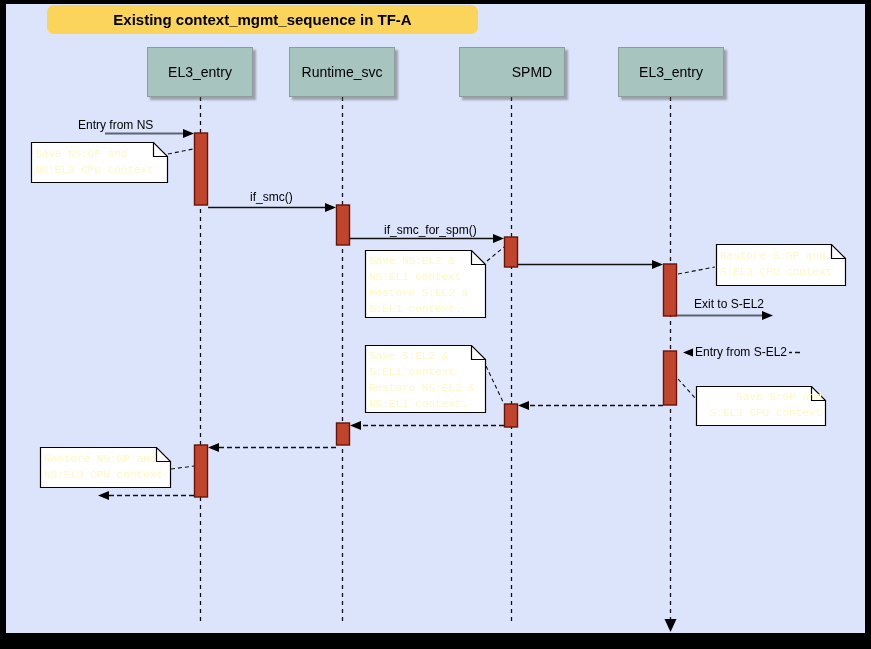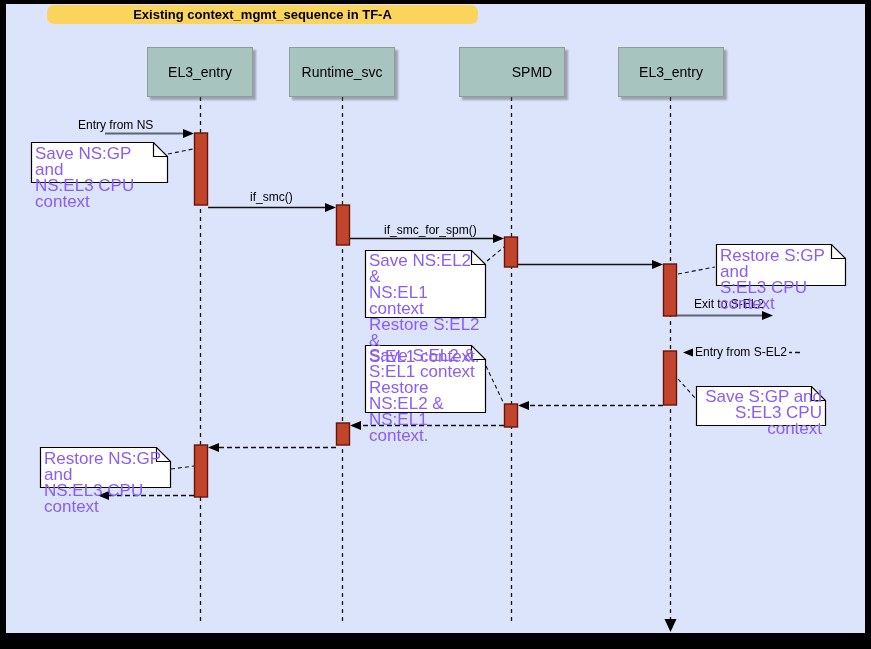--- a/index.html
+++ b/index.html
@@ -16,39 +16,40 @@
     --line_black: #111111;
     --line_gray: #5a6472;
   }
   * { margin:0; padding:0; box-sizing:border-box; }
   body { font-family:"Liberation Sans", sans-serif; }
   .stage { position:relative; width:871px; height:649px; background:var(--frame); overflow:hidden; }
   .canvas { position:absolute; left:6px; top:4px; width:859px; height:629px; background:var(--background); }
   .gfx { position:absolute; left:0; top:0; width:871px; height:649px; }
 
   .title-bar {
-    position:absolute; left:47px; top:5px; width:431px; height:19px;
+    position:absolute; left:47px; top:5px; width:431px; height:29px;
     background:var(--title_fill); border-radius:7px;
     display:flex; align-items:center; justify-content:center;
-    font-size:13px; font-weight:bold; color:var(--title_text);
+    font-size:15px; font-weight:bold; color:var(--title_text);
   }
   .participant {
     position:absolute; top:47px; width:106px; height:50px;
     background:var(--participant_fill); border:1px solid var(--participant_border);
     box-shadow:3px 3px 2px rgba(80,80,80,0.45);
     display:flex; align-items:center; justify-content:center;
     font-size:14px; color:#000;
   }
   .msg-label {
     position:absolute; font-size:12px; color:#000;
     background:var(--background); padding:0 2px; white-space:nowrap; line-height:14px;
   }
   .note-text {
-    position:absolute; font-size:17px; line-height:16px; color:#8b5cf6;
+    position:absolute; font-size:11px; line-height:16px; color:#fef9c3;
     white-space:pre-line;
+    font-family:Liberation Mono, monospace;
   }
 
   svg .lifeline { stroke:var(--line_black); stroke-width:1.3; stroke-dasharray:4 4; }
   svg .act { fill:var(--activation_fill); stroke:var(--activation_border); stroke-width:1.4; }
   svg .solid { stroke:var(--line_black); stroke-width:1.6; }
   svg .solid-gray { stroke:var(--line_gray); stroke-width:2; }
   svg .dashed { stroke:var(--line_black); stroke-width:1.3; stroke-dasharray:5 3; }
   svg .conn { stroke:var(--line_black); stroke-width:1.1; stroke-dasharray:4 3; }
   svg .head { fill:#000; stroke:none; }
   svg .note-shape { fill:var(--note_fill); stroke:var(--note_border); stroke-width:1.2; }

